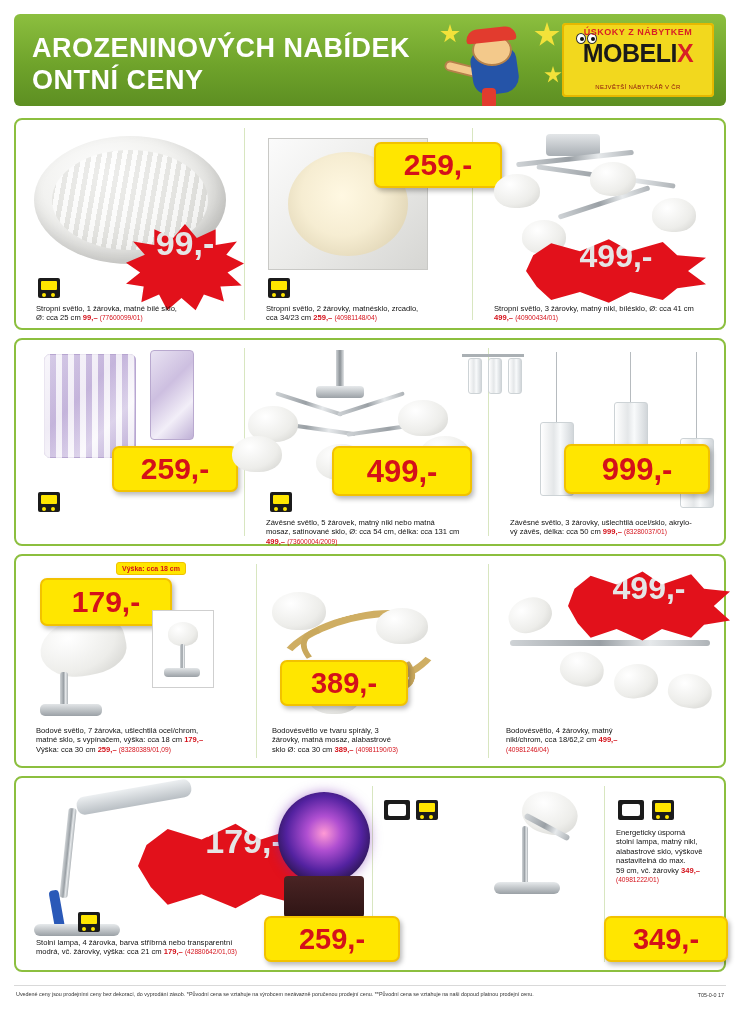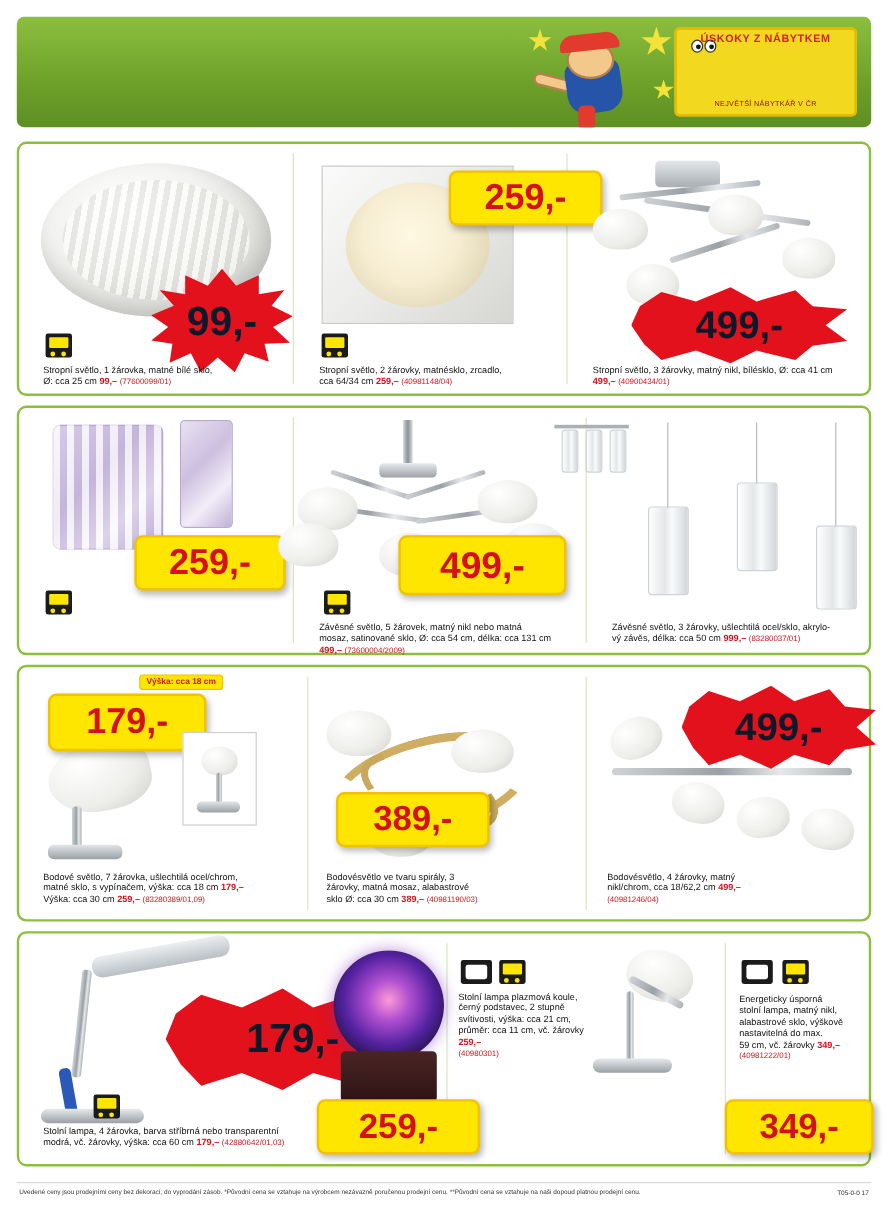--- a/index.html
+++ b/index.html
@@ -177,23 +177,23 @@
     color:#d4111a;
     font-weight:bold;
     font-family:"Liberation Sans", sans-serif;
     text-align:center;
     display:flex; align-items:center; justify-content:center;
     box-shadow: 2px 3px 5px rgba(0,0,0,0.28);
     line-height:1;
   }
   .burst {
     position:absolute;
-    color:#0f172a;
+    color:#e5e5e5;
     font-weight:bold;
-    display:flex; align-items:center; justify-content:center;
+    display:flex; align-items:flex-start; justify-content:center;
     text-align:center;
     background:#e2111b;
     filter: drop-shadow(2px 3px 4px rgba(0,0,0,0.3));
   }
   .burst.star-shape {
     clip-path: polygon(50% 0%, 60% 16%, 76% 6%, 76% 24%, 94% 20%, 85% 35%, 100% 45%, 86% 55%, 98% 70%, 80% 71%, 83% 88%, 66% 80%, 59% 98%, 47% 84%, 35% 98%, 28% 80%, 13% 89%, 15% 71%, 0% 68%, 12% 55%, 0% 44%, 16% 35%, 6% 20%, 24% 24%, 24% 6%, 40% 16%);
   }
   .burst.jag {
     clip-path: polygon(4% 26%, 14% 8%, 30% 20%, 46% 2%, 58% 20%, 76% 6%, 84% 26%, 100% 30%, 90% 50%, 100% 70%, 84% 76%, 76% 94%, 58% 82%, 46% 98%, 30% 82%, 14% 94%, 6% 74%, 0% 50%);
   }
@@ -266,20 +266,24 @@
   .sep-line {
     position:absolute; left:14px; right:14px; bottom:26px; height:1px; background:#d9d9d9;
   }
 </style>
 </head>
 <body>
 
 <div class="page">
 
   <div class="header">
+    <div class="header-title">
+      <span>AROZENINOVÝCH NABÍDEK</span>
+      <span class="l2">ONTNÍ CENY</span>
+    </div>
 
     <div class="mascot">
       <div class="star" style="left:2px;top:4px;width:20px;height:20px;clip-path:polygon(50% 0,61% 35%,98% 35%,68% 57%,79% 91%,50% 70%,21% 91%,32% 57%,2% 35%,39% 35%);"></div>
       <div class="star" style="left:96px;top:2px;width:26px;height:26px;clip-path:polygon(50% 0,61% 35%,98% 35%,68% 57%,79% 91%,50% 70%,21% 91%,32% 57%,2% 35%,39% 35%);"></div>
       <div class="star" style="left:106px;top:46px;width:18px;height:18px;clip-path:polygon(50% 0,61% 35%,98% 35%,68% 57%,79% 91%,50% 70%,21% 91%,32% 57%,2% 35%,39% 35%);"></div>
       <div class="arm"></div>
       <div class="body"></div>
       <div class="leg"></div>
       <div class="head"></div>
       <div class="hat"></div>
@@ -288,20 +292,21 @@
     <div class="logo">
       <div class="logo-eyes">
         <i>
             <b></b>
           </i>
           <i>
             <b></b>
           </i>
       </div>
       <div class="logo-top">ÚSKOKY Z NÁBYTKEM</div>
+      <div class="logo-main"><span>MOBELI</span><span class="x">X</span></div>
       <div class="logo-sub">NEJVĚTŠÍ NÁBYTKÁŘ V ČR</div>
     </div>
   </div>
 
   <div class="panel" id="panel1">
     <div class="cell-divider" style="left:228px;"></div>
     <div class="cell-divider" style="left:456px;"></div>
 
     <div class="img-wrap lamp-dome" style="left:18px; top:16px; width:192px; height:128px;"></div>
     <div class="img-wrap" style="left:36px; top:30px; width:156px; height:100px; border-radius:50%; background:repeating-linear-gradient(100deg, rgba(255,255,255,0.75) 0 5px, rgba(205,205,200,0.45) 5px 10px); opacity:.8;"></div>
@@ -329,21 +334,21 @@
       <span>259,-</span>
     </div>
 
     <div class="cart" style="left:252px; top:158px;">
         <div class="b"></div>
         <div class="w1"></div>
         <div class="w2"></div>
       </div>
     <div class="caption" style="left:250px; top:184px; width:200px;">
       <span>Stropní světlo, 2 žárovky, matnésklo, zrcadlo,</span><br>
-      <span>cca 64/34 cm </span><span class="price">259,–</span>
+      <span>cca 34/23 cm </span><span class="price">259,–</span>
       <span class="code">(40981148/04)</span>
     </div>
 
     <div class="img-wrap" style="left:530px; top:14px; width:54px; height:22px; background:linear-gradient(180deg,#e3e6e8,#a9afb4); border-radius:4px;"></div>
     <div class="img-wrap metal-rod" style="left:500px; top:36px; width:118px; height:5px; border-radius:3px; transform:rotate(-6deg);"></div>
     <div class="img-wrap metal-rod" style="left:520px; top:54px; width:140px; height:5px; border-radius:3px; transform:rotate(8deg);"></div>
     <div class="img-wrap metal-rod" style="left:540px; top:80px; width:96px; height:5px; border-radius:3px; transform:rotate(-18deg);"></div>
     <div class="img-wrap shade-cone" style="left:478px; top:54px; width:46px; height:34px;"></div>
     <div class="img-wrap shade-cone" style="left:574px; top:42px; width:46px; height:34px;"></div>
     <div class="img-wrap shade-cone" style="left:636px; top:78px; width:44px; height:34px;"></div>
@@ -412,20 +417,23 @@
     <div class="img-wrap glass-cyl" style="left:492px; top:18px; width:14px; height:36px;"></div>
 
     <div class="img-wrap" style="left:540px; top:12px; width:1px; height:72px; background:#b6bbbf;"></div>
     <div class="img-wrap" style="left:614px; top:12px; width:1px; height:52px; background:#b6bbbf;"></div>
     <div class="img-wrap" style="left:680px; top:12px; width:1px; height:88px; background:#b6bbbf;"></div>
 
     <div class="img-wrap glass-cyl" style="left:524px; top:82px; width:34px; height:74px;"></div>
     <div class="img-wrap glass-cyl" style="left:598px; top:62px; width:34px; height:74px;"></div>
     <div class="img-wrap glass-cyl" style="left:664px; top:98px; width:34px; height:70px;"></div>
 
+    <div class="tag-yellow" style="left:548px; top:104px; width:146px; height:50px; font-size:31px;">
+      <span>999,-</span>
+    </div>
 
     <div class="caption" style="left:494px; top:178px; width:214px;">
       <span>Závěsné světlo, 3 žárovky, ušlechtilá ocel/sklo, akrylo-</span><br>
       <span>vý závěs, délka: cca 50 cm </span><span class="price">999,–</span>
       <span class="code">(83280037/01)</span>
     </div>
   </div>
 
   <div class="panel" id="panel3">
     <div class="cell-divider" style="left:240px;"></div>
@@ -500,42 +508,34 @@
       <span>179,-</span>
     </div>
 
     <div class="cart" style="left:62px; top:134px;">
         <div class="b"></div>
         <div class="w1"></div>
         <div class="w2"></div>
       </div>
     <div class="caption" style="left:20px; top:160px; width:300px;">
       <span>Stolní lampa, 4 žárovka, barva stříbrná nebo transparentní</span><br>
-      <span>modrá, vč. žárovky, výška: cca 60 cm </span><span class="price">179,–</span>
+      <span>modrá, vč. žárovky, výška: cca 21 cm </span><span class="price">179,–</span>
       <span class="code">(42880642/01,03)</span>
     </div>
 
     <div class="img-wrap plasma-ball" style="left:262px; top:14px; width:92px; height:92px;"></div>
     <div class="img-wrap base-dark" style="left:268px; top:98px; width:80px; height:48px;"></div>
 
     <div class="tagbox" style="left:368px; top:22px;"></div>
     <div class="cart" style="left:400px; top:22px;">
         <div class="b"></div>
         <div class="w1"></div>
         <div class="w2"></div>
       </div>
 
-    <div class="caption" style="left:366px; top:48px; width:110px;">
-      <span>Stolní lampa plazmová koule,</span><br>
-      <span>černý podstavec, 2 stupně</span><br>
-      <span>svítivosti, výška: cca 21 cm,</span><br>
-      <span>průměr: cca 11 cm, vč. žárovky</span><br>
-      <span class="price">259,–</span><br>
-      <span class="code">(40980301)</span>
-    </div>
 
     <div class="tag-yellow" style="left:248px; top:138px; width:136px; height:46px; font-size:29px;">
       <span>259,-</span>
     </div>
 
     <div class="img-wrap shade-cone" style="left:506px; top:14px; width:56px; height:42px; transform:rotate(14deg);"></div>
     <div class="img-wrap metal-rod" style="left:506px; top:48px; width:6px; height:60px; border-radius:3px;"></div>
     <div class="img-wrap metal-rod" style="left:506px; top:46px; width:50px; height:6px; border-radius:3px; transform:rotate(28deg);"></div>
     <div class="img-wrap" style="left:478px; top:104px; width:66px; height:12px; background:linear-gradient(180deg,#e7eaec,#9aa0a5); border-radius:6px;"></div>
 

